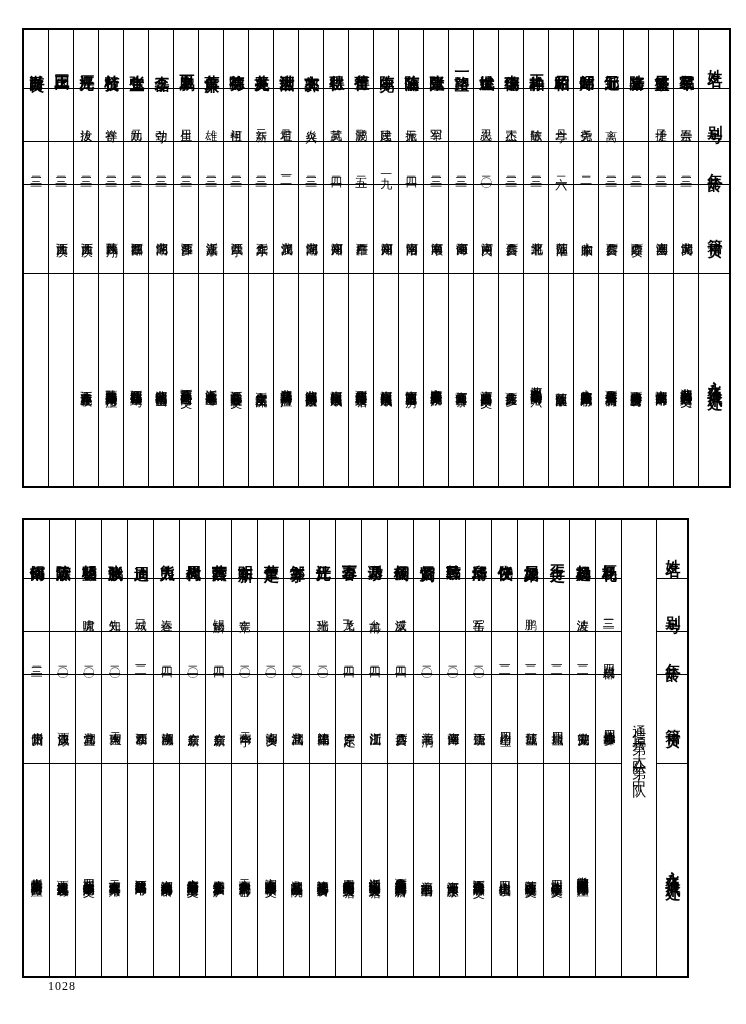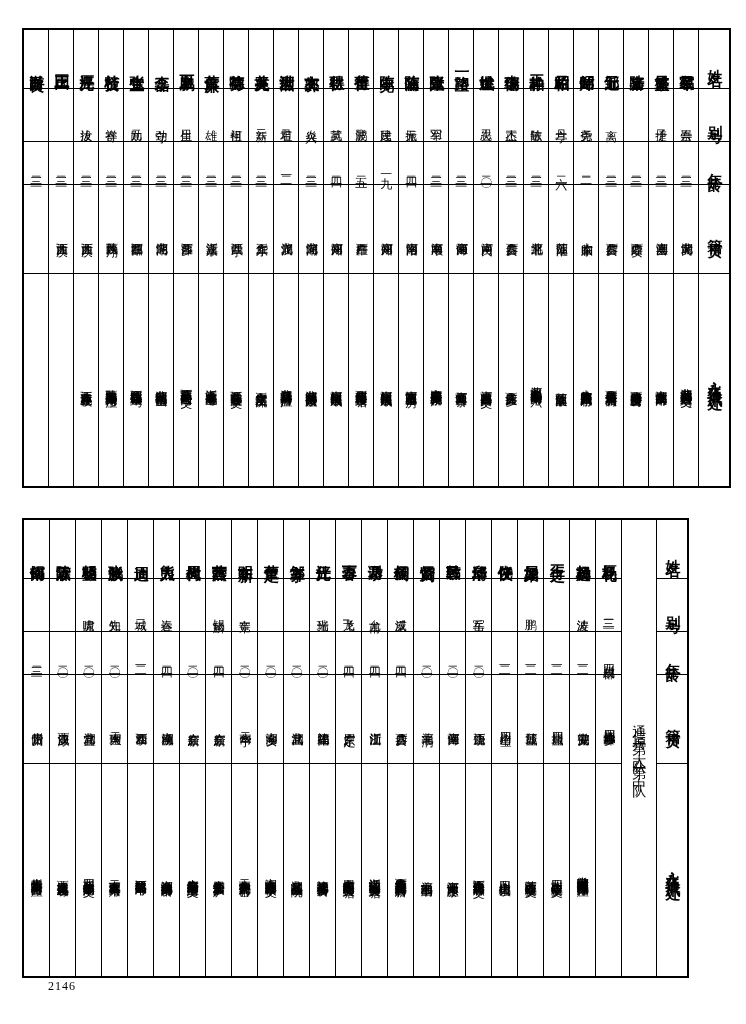--- a/index.html
+++ b/index.html
@@ -379,14 +379,14 @@
           <td class="f-addr" style="width: 25px;"><span class="vtext">四川璧山大坞镇</span></td>
           <td class="f-addr" style="width: 25px;"><span class="vtext">江苏宝应西安畔镇交</span></td>
           <td class="f-addr" style="width: 25px;"><span class="vtext">四川盐应西安半镇交</span></td>
           <td class="f-addr" style="width: 25px;"><span class="vtext">安徽芜湖宜城湾江镇下九甲陈昌祥烟庄</span></td>
           <td class="f-addr" style="width: 25px;"><span class="vtext"></span></td>
           <td class="f-label col-label" style="width: 30px;"><span class="vtext">永久通讯处</span></td>
         </tr>
       </tbody>
     </table>
 
-  <div class="page-number">2146</div>
+  <div class="page-number">1028</div>
 </div>
 
 </body></html>

